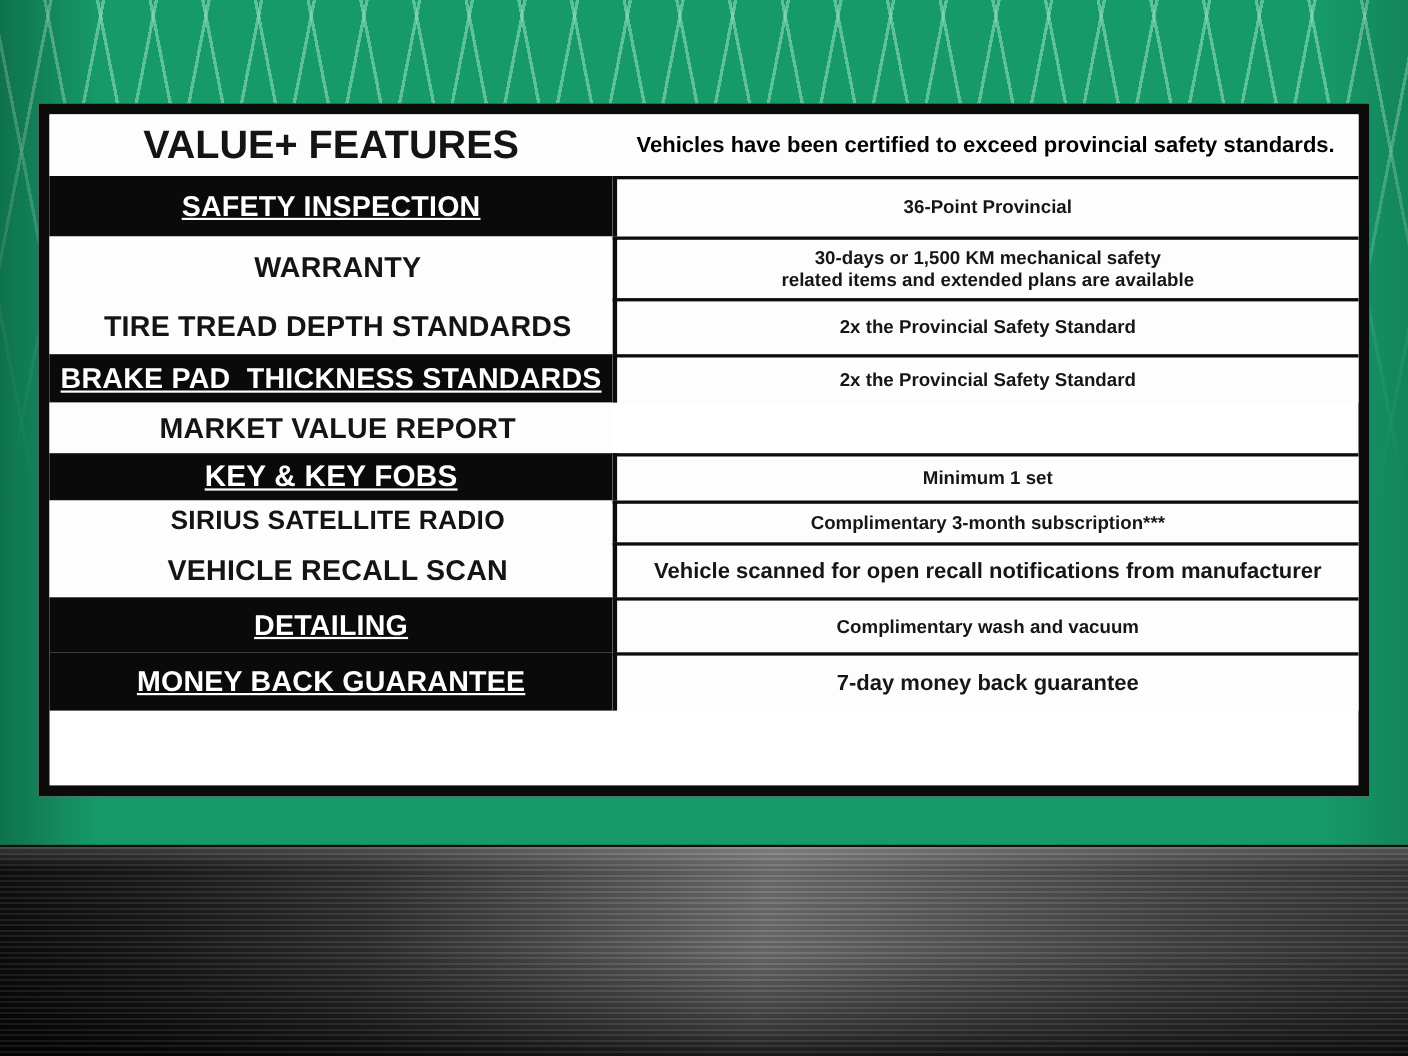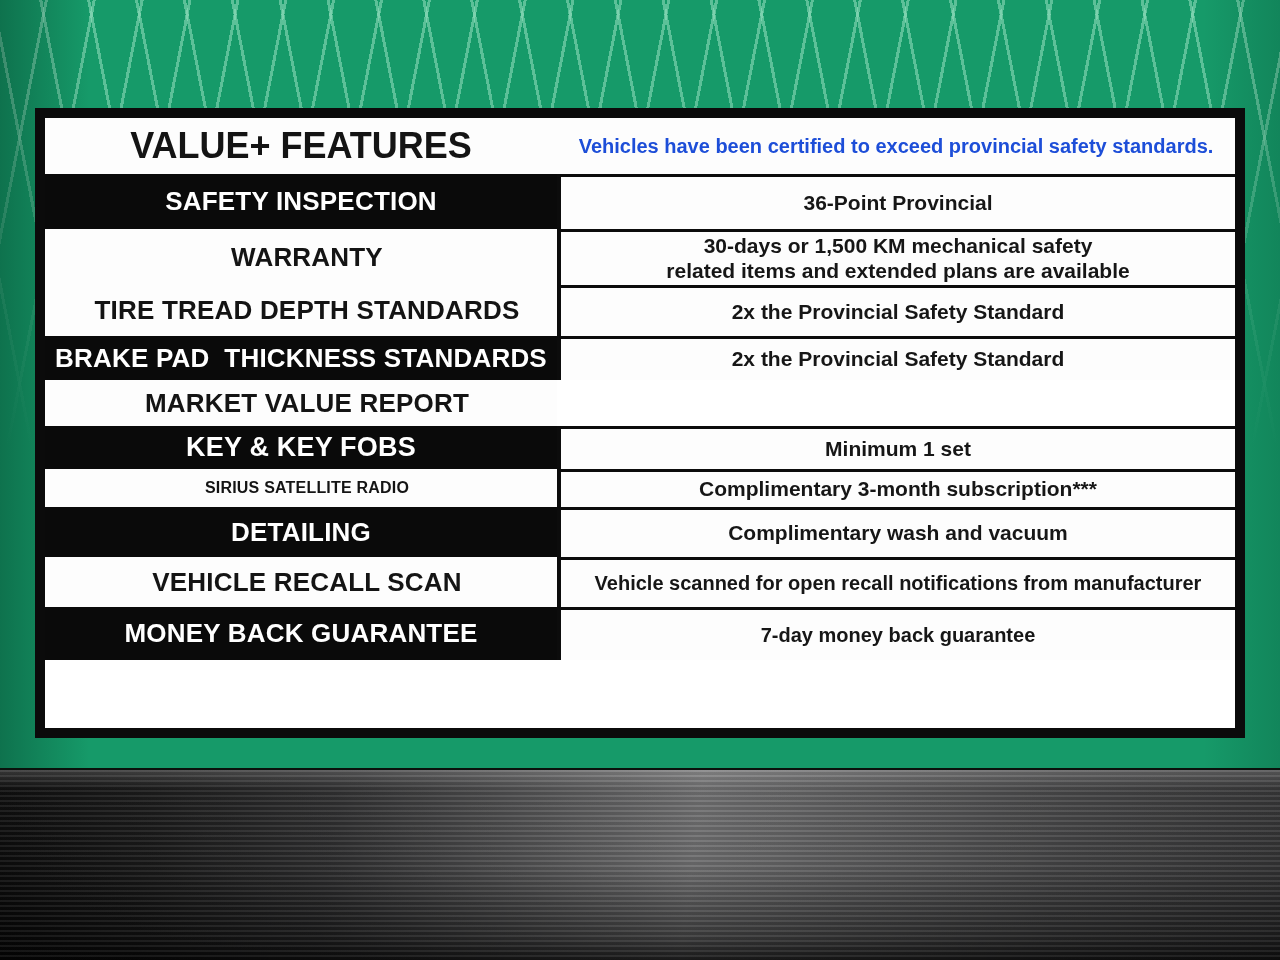--- a/index.html
+++ b/index.html
@@ -22,50 +22,50 @@
     background:linear-gradient(180deg, rgba(22,154,105,0) 0%, rgba(22,154,105,0) 12%,
                 rgba(22,154,105,0.75) 40%, #169a69 58%);
   }
   .green-vignette {
     position:absolute; inset:0;
     background:linear-gradient(90deg, rgba(0,40,26,0.35) 0%, rgba(0,40,26,0) 7%, rgba(0,40,26,0) 94%, rgba(0,40,26,0.18) 100%);
   }
 
   
   .value-table {
-    position:absolute; left:35px; top:108px; width:1210px; height:630px;
+    position:absolute; left:35px; top:94px; width:1210px; height:630px;
     border:10px solid #0b0b0b; background:#ffffff;
     display:flex; flex-direction:column;
   }
   .header-row { display:flex; height:56px; background:#fdfdfd; }
   .header-left {
     width:512px; display:flex; align-items:center; justify-content:center;
     font-size:36px; font-weight:bold; color:#141414; letter-spacing:0px;
   }
   .header-right {
     flex:1; display:flex; align-items:center; justify-content:center;
-    font-size:20px; font-weight:bold; color:#1d4ed8; padding:0 8px;
+    font-size:20px; font-weight:bold; color:#000000; padding:0 8px;
   }
   .rows { flex:1; display:flex; flex-direction:column; }
   .row { display:flex; width:100%; }
   .row-0{height:55px}.row-1{height:56px}.row-2{height:62px}.row-3{height:51px}
   .row-4{height:44px}.row-5{height:46px}.row-6{height:43px}.row-7{height:38px}
   .row-8{height:50px}.row-9{height:50px}.row-10{height:53px}
   .cell-label {
     width:512px; display:flex; align-items:center; justify-content:center;
     font-weight:bold; font-size:26px; letter-spacing:0.2px; white-space:pre-wrap; text-align:center;
   }
-  .row.dark  .cell-label { background:#0a0a0a; color:#ffffff; }
+  .row.dark  .cell-label { background:#0a0a0a; color:#ffffff;text-decoration:underline; }
   .row.light .cell-label { background:#fdfdfd; color:#141414;padding-left:12px; }
   .cell-value {
     flex:1; display:flex; align-items:center; justify-content:center; text-align:center;
-    background:#fdfdfd; color:#161616; font-weight:bold; font-size:21px; line-height:1.15;
+    background:#fdfdfd; color:#161616; font-weight:bold; font-size:17px; line-height:1.15;
     border-left:4px solid #0c0c0c; border-top:3px solid #0c0c0c; white-space:pre-line; padding:0 6px;
   }
-  .row-7 .cell-label { font-size:16px; }
+  .row-7 .cell-label { font-size:24px; }
   .row-6 .cell-label { font-size:27px; }
   .row-9 .cell-value { font-size:20px; }
   .row-10 .cell-value { font-size:20px; }
 
   
   .banner {
     position:absolute; left:0; top:768px; width:1280px; height:192px;
     background:
       repeating-linear-gradient(180deg, rgba(255,255,255,0.07) 0 2px, rgba(0,0,0,0.10) 2px 5px),
       linear-gradient(180deg, rgba(255,255,255,0.20) 0%, rgba(255,255,255,0.02) 10%, rgba(0,0,0,0) 50%, rgba(0,0,0,0.45) 88%, rgba(0,0,0,0.75) 100%),
@@ -119,28 +119,28 @@
     <div class="row row-6 dark">
       <div class="cell-label">KEY &amp; KEY FOBS</div>
       <div class="cell-value">Minimum 1 set</div>
     </div>
 
     <div class="row row-7 light">
       <div class="cell-label">SIRIUS SATELLITE RADIO</div>
       <div class="cell-value">Complimentary 3-month subscription***</div>
     </div>
 
+    <div class="row row-9 light">
+      <div class="cell-label">VEHICLE RECALL SCAN</div>
+      <div class="cell-value">Vehicle scanned for open recall notifications from manufacturer</div>
+    </div>
+
     <div class="row row-8 dark">
       <div class="cell-label">DETAILING</div>
       <div class="cell-value">Complimentary wash and vacuum</div>
-    </div>
-
-    <div class="row row-9 light">
-      <div class="cell-label">VEHICLE RECALL SCAN</div>
-      <div class="cell-value">Vehicle scanned for open recall notifications from manufacturer</div>
     </div>
 
     <div class="row row-10 dark">
       <div class="cell-label">MONEY BACK GUARANTEE</div>
       <div class="cell-value">7-day money back guarantee</div>
     </div>
   </div>
   </div>
 
   <div class="banner">

